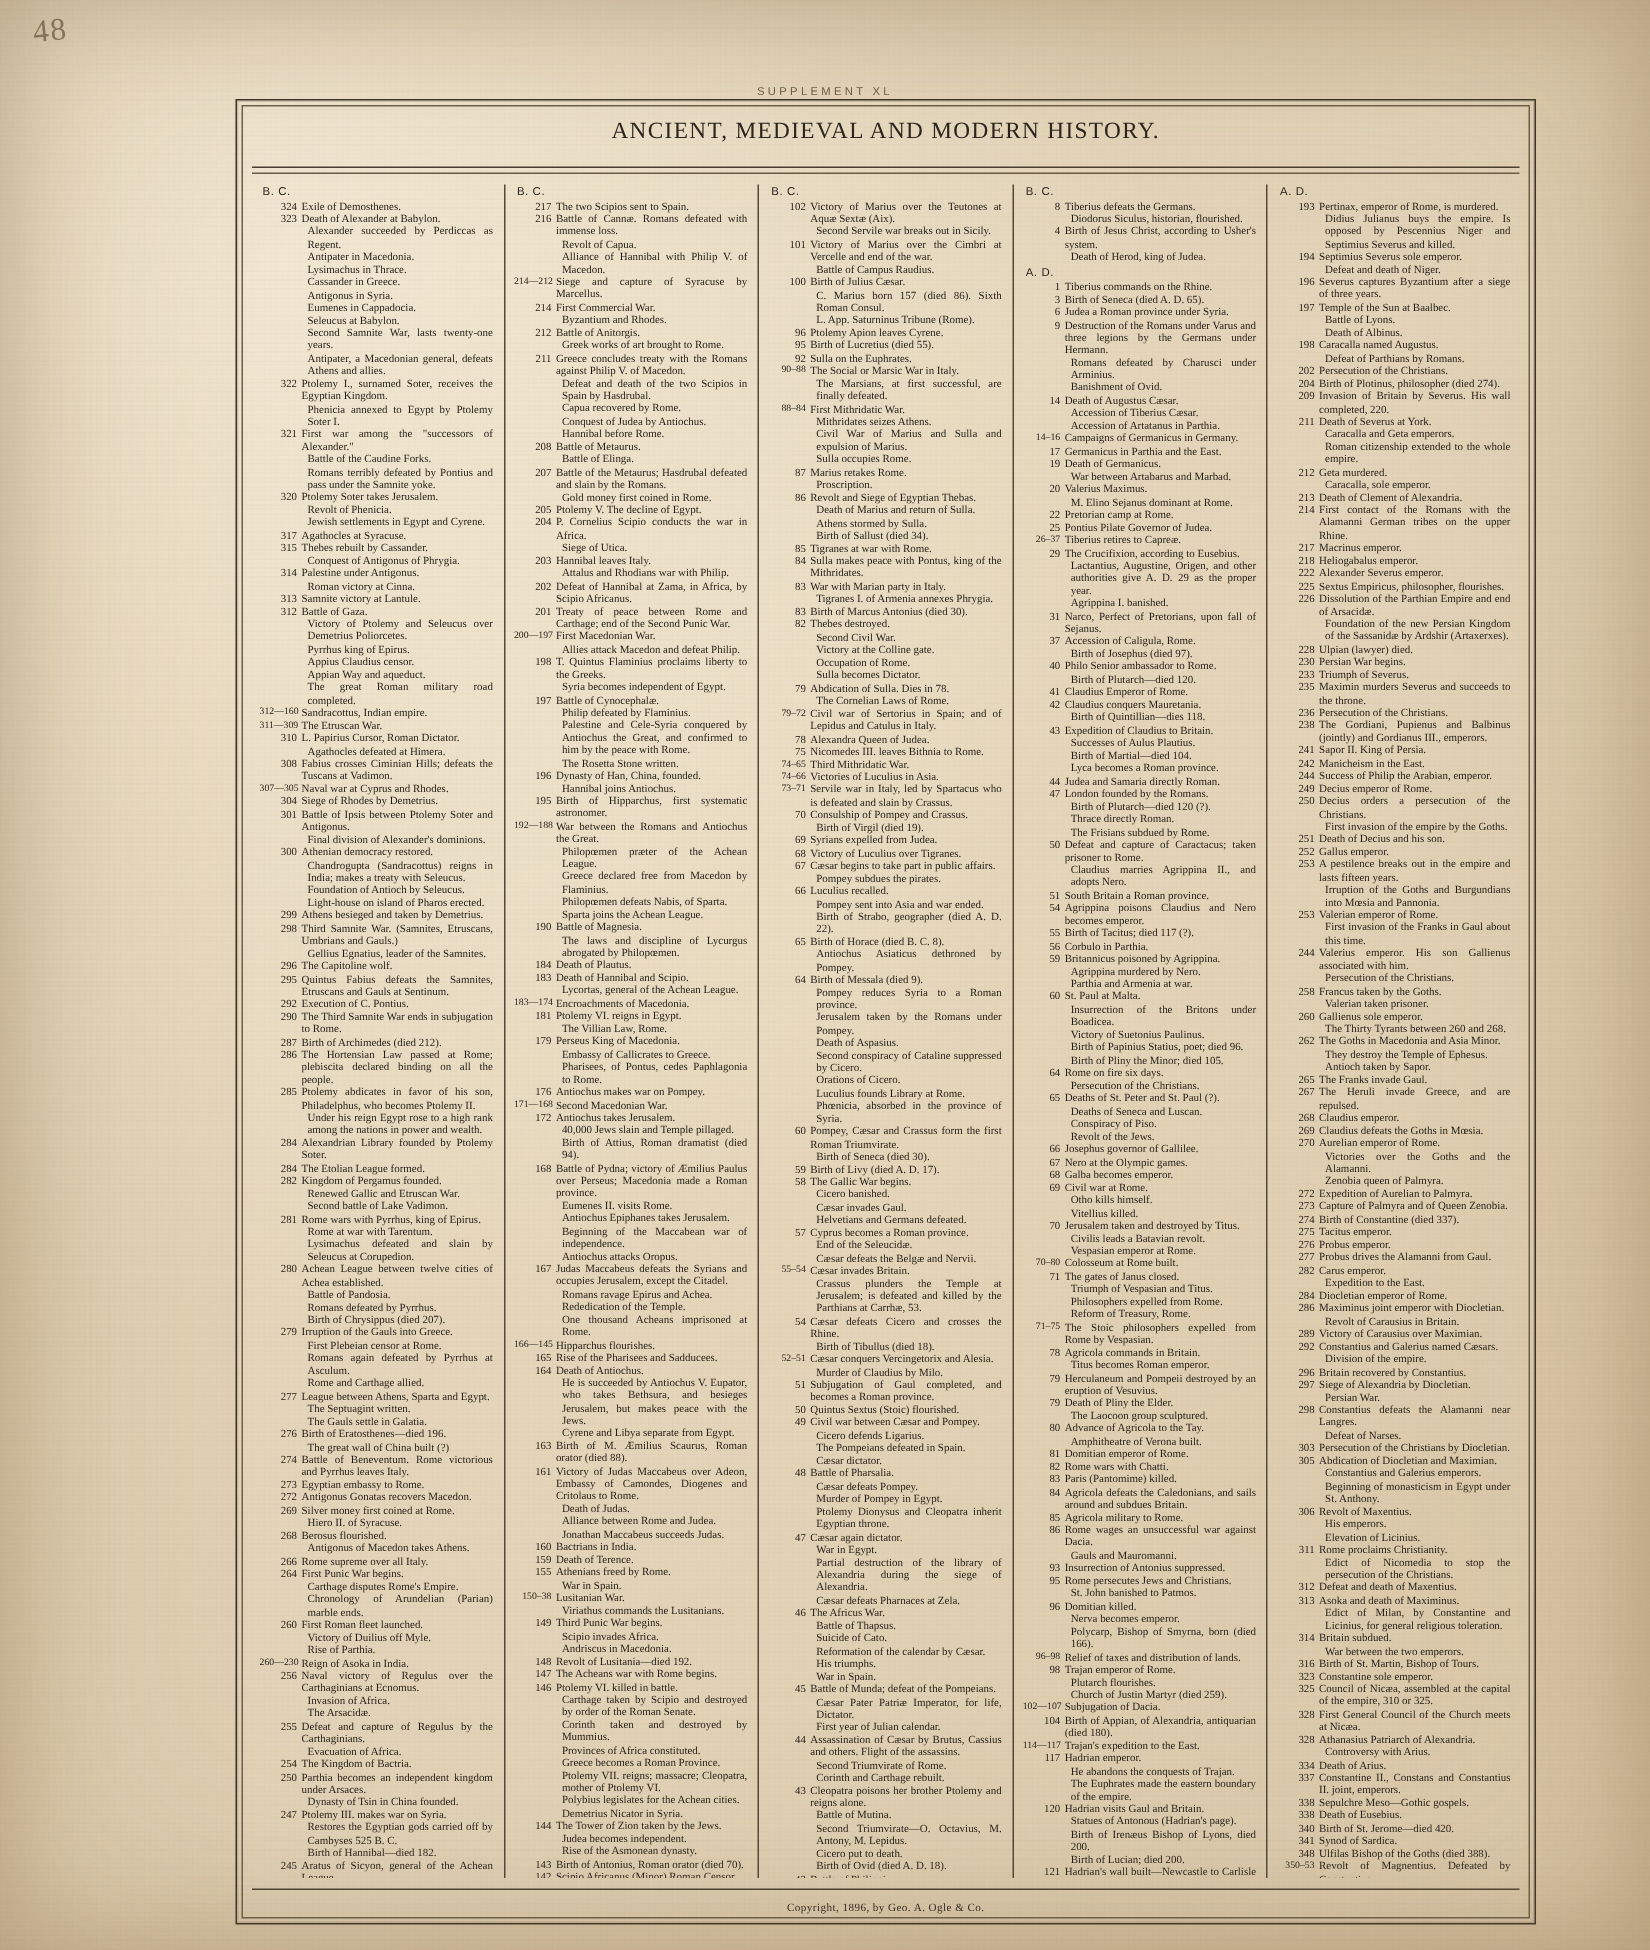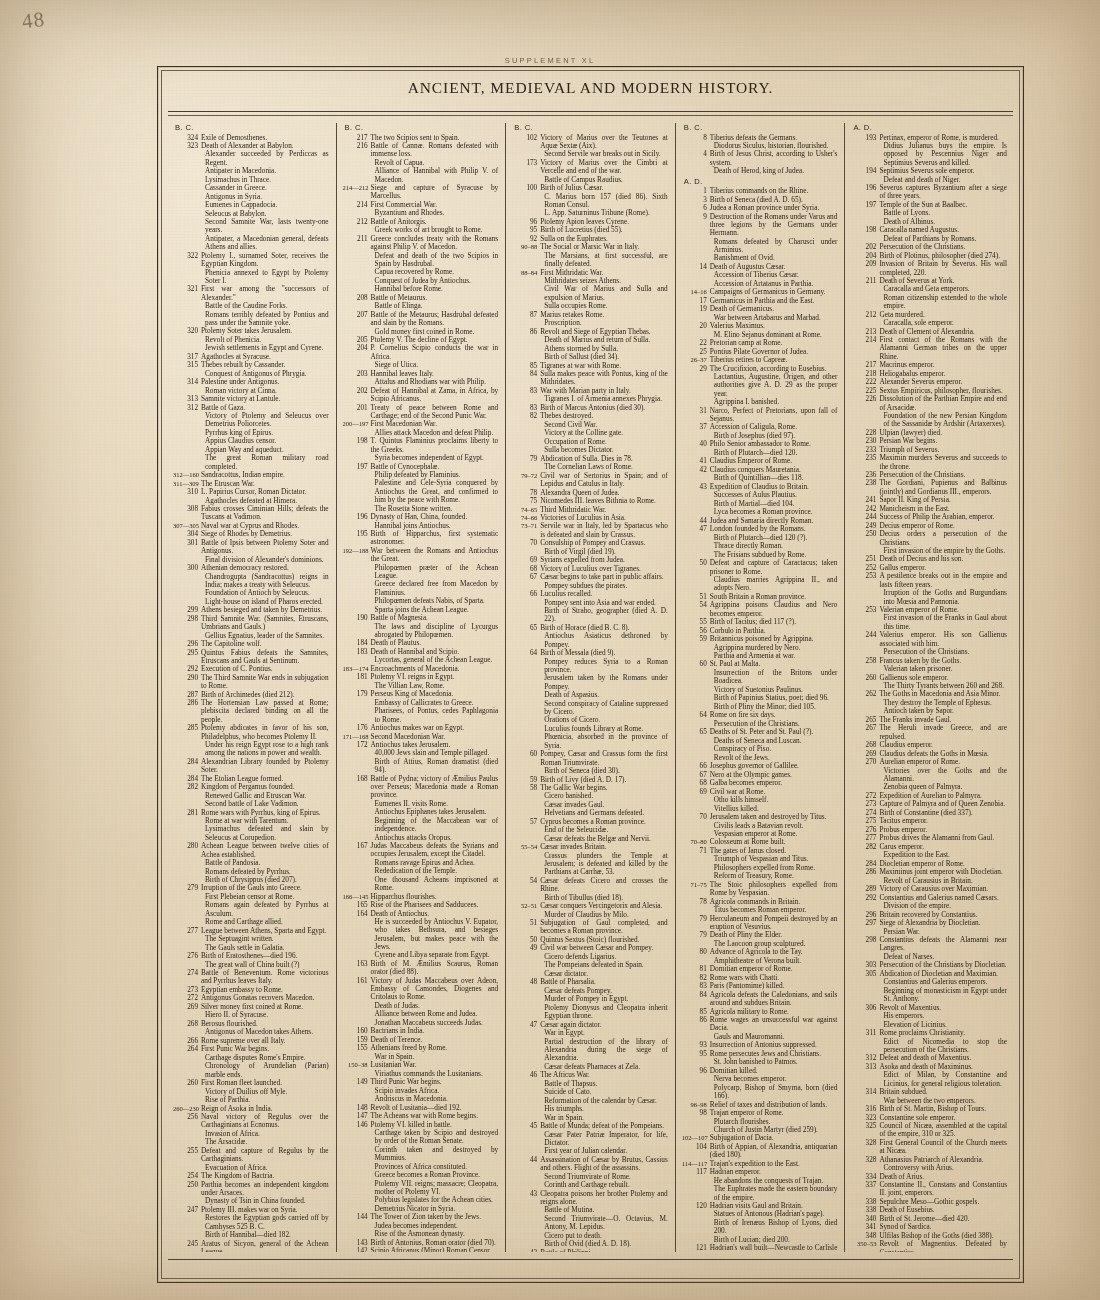--- a/index.html
+++ b/index.html
@@ -770,21 +770,21 @@
         <div class="entry cont">
           <span class="yr"></span>
           <span class="txt">Embassy of Callicrates to Greece.</span>
         </div>
         <div class="entry cont">
           <span class="yr"></span>
           <span class="txt">Pharisees, of Pontus, cedes Paphlagonia to Rome.</span>
         </div>
         <div class="entry">
           <span class="yr">176</span>
-          <span class="txt">Antiochus makes war on Egypt.</span>
+          <span class="txt">Antiochus makes war on Pompey.</span>
         </div>
         <div class="entry">
           <span class="yr wide">171—168</span>
           <span class="txt">Second Macedonian War.</span>
         </div>
         <div class="entry">
           <span class="yr">172</span>
           <span class="txt">Antiochus takes Jerusalem.</span>
         </div>
         <div class="entry cont">
@@ -972,21 +972,21 @@
         <div class="era">B. C.</div>
         <div class="entry">
           <span class="yr">102</span>
           <span class="txt">Victory of Marius over the Teutones at Aquæ Sextæ (Aix).</span>
         </div>
         <div class="entry cont">
           <span class="yr"></span>
           <span class="txt">Second Servile war breaks out in Sicily.</span>
         </div>
         <div class="entry">
-          <span class="yr">173</span>
+          <span class="yr">101</span>
           <span class="txt">Victory of Marius over the Cimbri at Vercelle and end of the war.</span>
         </div>
         <div class="entry cont">
           <span class="yr"></span>
           <span class="txt">Battle of Campus Raudius.</span>
         </div>
         <div class="entry">
           <span class="yr">100</span>
           <span class="txt">Birth of Julius Cæsar.</span>
         </div>
@@ -2278,16 +2278,17 @@
           <span class="txt">Ulfilas Bishop of the Goths (died 388).</span>
         </div>
         <div class="entry">
           <span class="yr wide">350–53</span>
           <span class="txt">Revolt of Magnentius. Defeated by Constantius.</span>
         </div>
       </div>
     </div>
 
   <div class="footer-rule"></div>
+  <div class="footer">Copyright, 1896, by Geo. A. Ogle &amp; Co.</div>
 </div>
 
 <div class="grain"></div>
 <div class="edge-shade"></div>
 
 </body></html>

